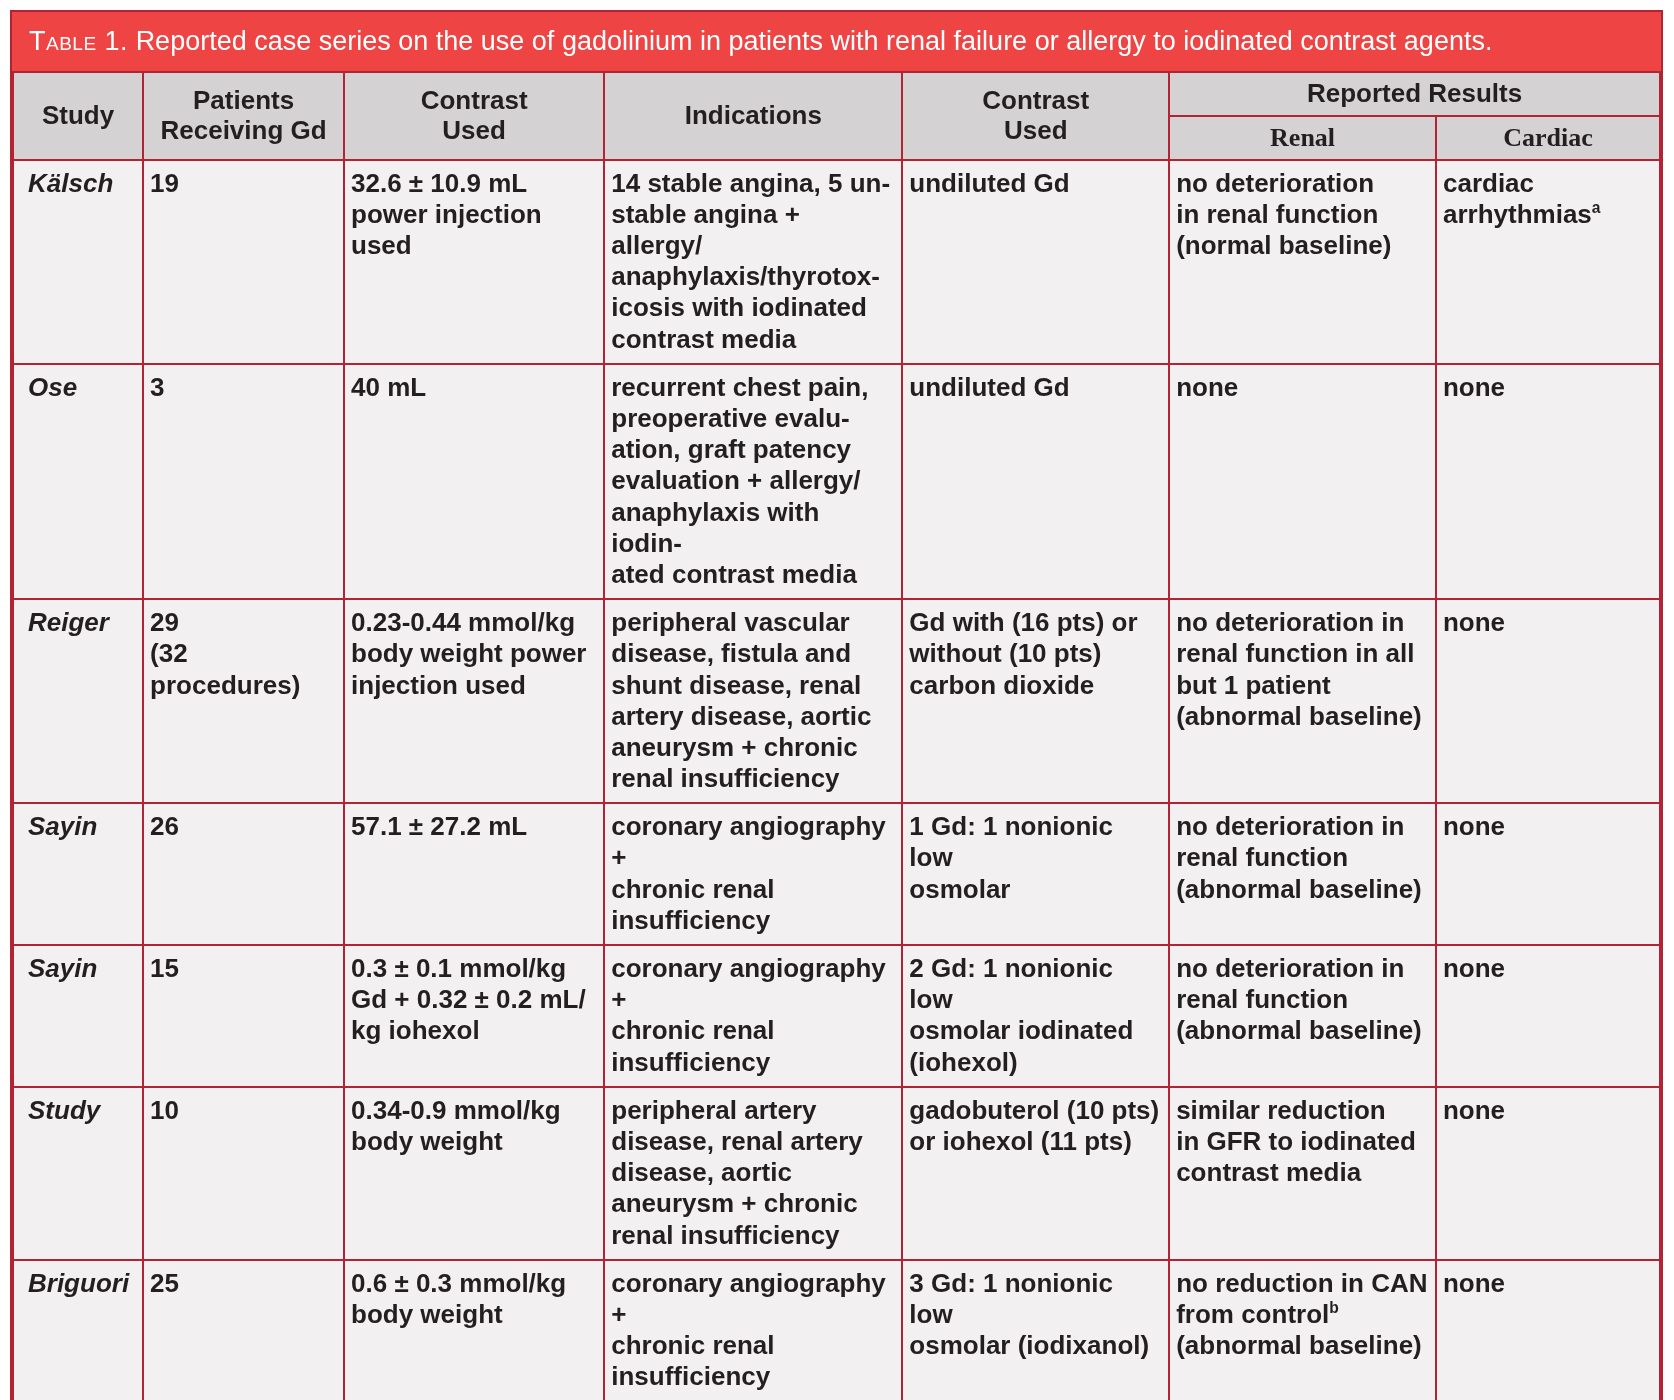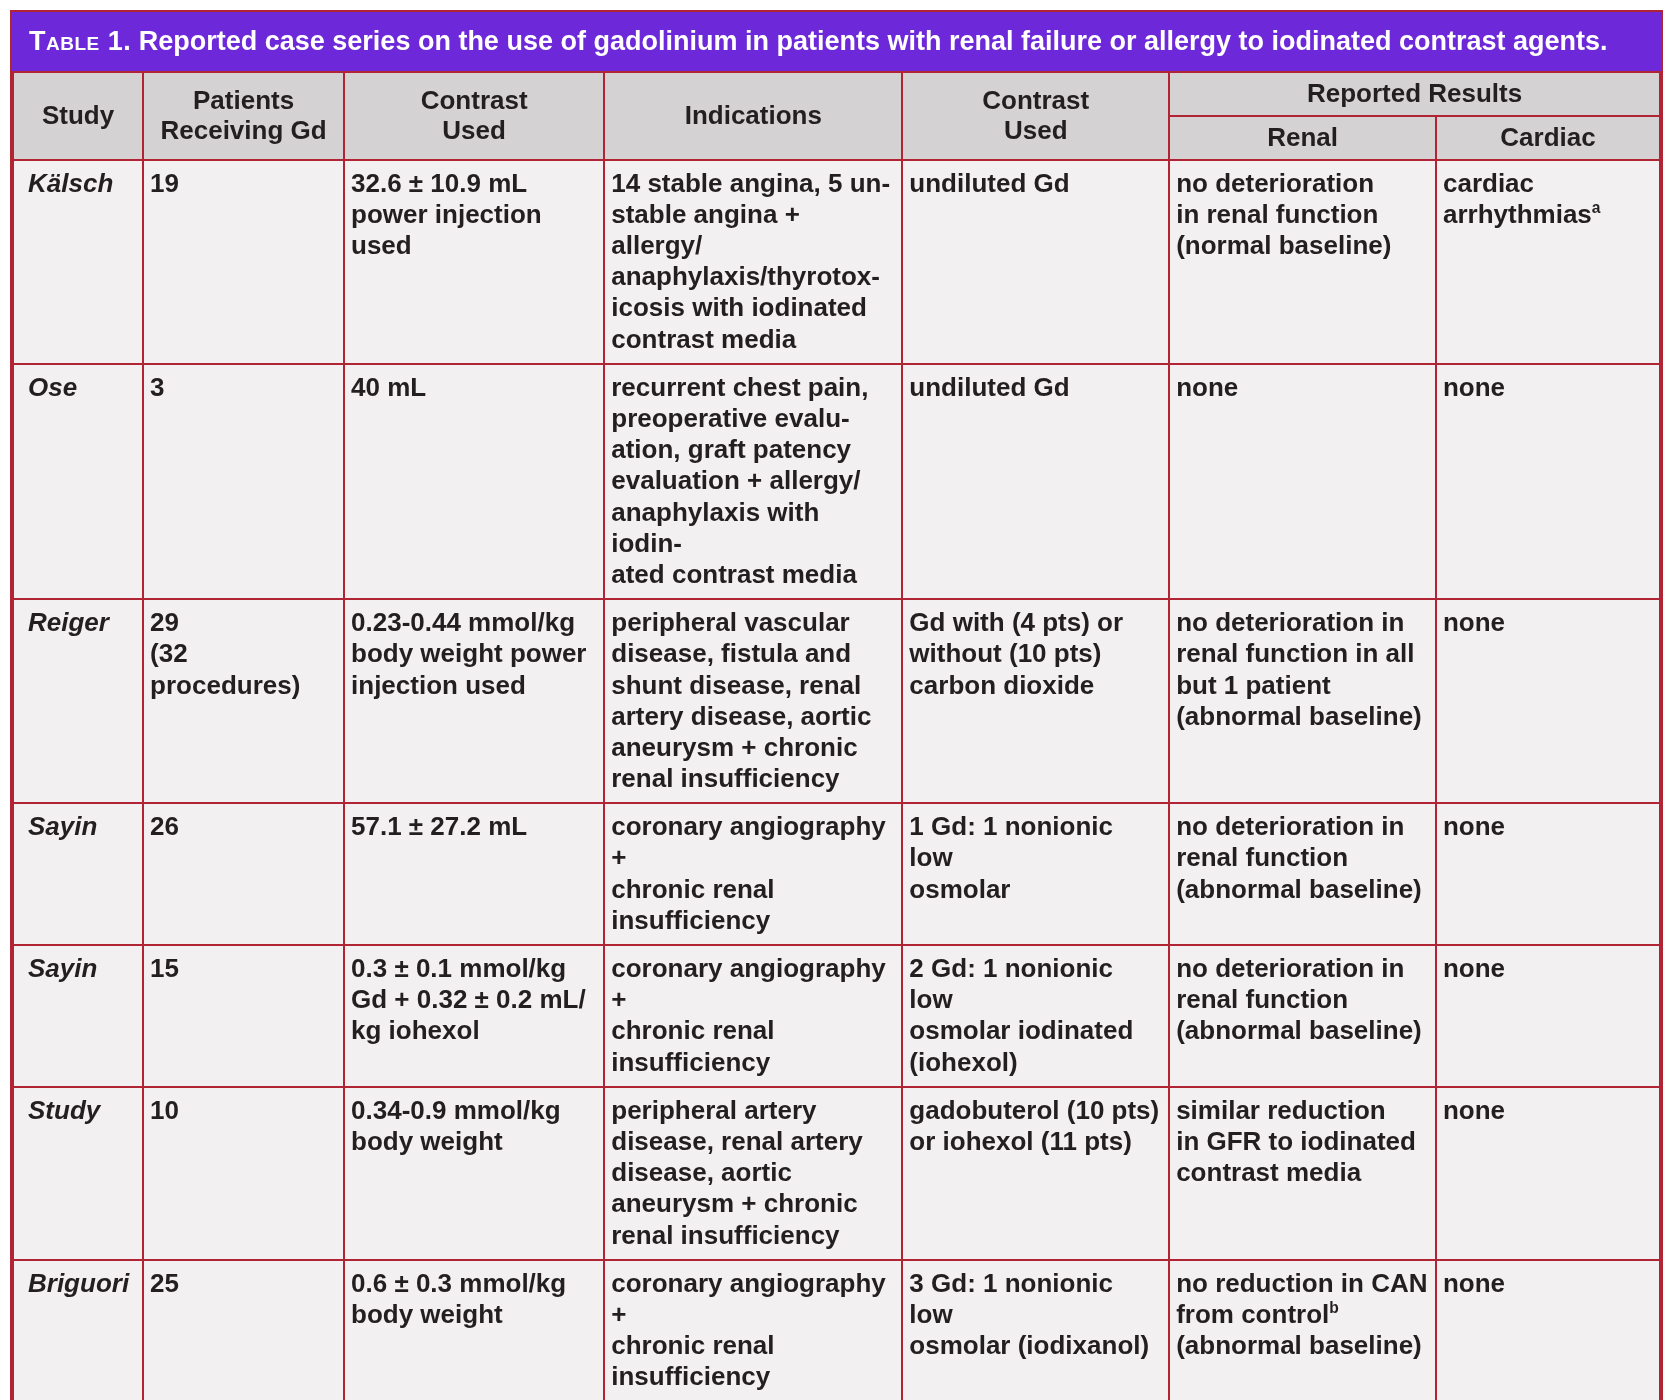--- a/index.html
+++ b/index.html
@@ -12,23 +12,23 @@
     color: #231f20;
   }
   .table-wrap {
     position: absolute;
     left: 10px; top: 10px;
     width: 1653px;
     border: 2px solid #b12434;
     background: #f2f0f0;
   }
   .title-bar {
-    background: #6d28d9;
+    background: #ef4444;
     color: #ffffff;
-    font-weight: bold;
+    font-weight: normal;
     font-size: 27px;
     line-height: 1.1;
     padding: 15px 17px 14px 17px;
   }
   .title-label { font-variant: small-caps; letter-spacing: 0.5px; }
   table {
     width: 100%;
     border-collapse: collapse;
     table-layout: fixed;
   }
@@ -39,21 +39,21 @@
   th {
     background: #d5d2d3;
     font-weight: bold;
     font-size: 26px;
     line-height: 1.15;
     text-align: center;
     vertical-align: middle;
     padding: 6px 6px;
   }
   thead tr.group-row th.group-head { height: 44px; }
-  thead tr.sub-row th { height: 44px; }
+  thead tr.sub-row th { height: 44px; font-family: Liberation Serif, serif; }
   td {
     background: #f2f0f0;
     font-weight: bold;
     font-size: 26px;
     line-height: 1.2;
     vertical-align: top;
     padding: 7px 6px 8px 6px;
   }
   td.study-cell {
     text-align: left;
@@ -149,21 +149,21 @@
 (32 procedures)</td>
         <td>0.23-0.44 mmol/kg
 body weight power
 injection used</td>
         <td>peripheral vascular
 disease, fistula and
 shunt disease, renal
 artery disease, aortic
 aneurysm + chronic
 renal insufficiency</td>
-        <td>Gd with (4 pts) or
+        <td>Gd with (16 pts) or
 without (10 pts)
 carbon dioxide</td>
         <td>no deterioration in
 renal function in all
 but 1 patient
 (abnormal baseline)</td>
         <td>none</td>
       </tr>
 
       <tr>

